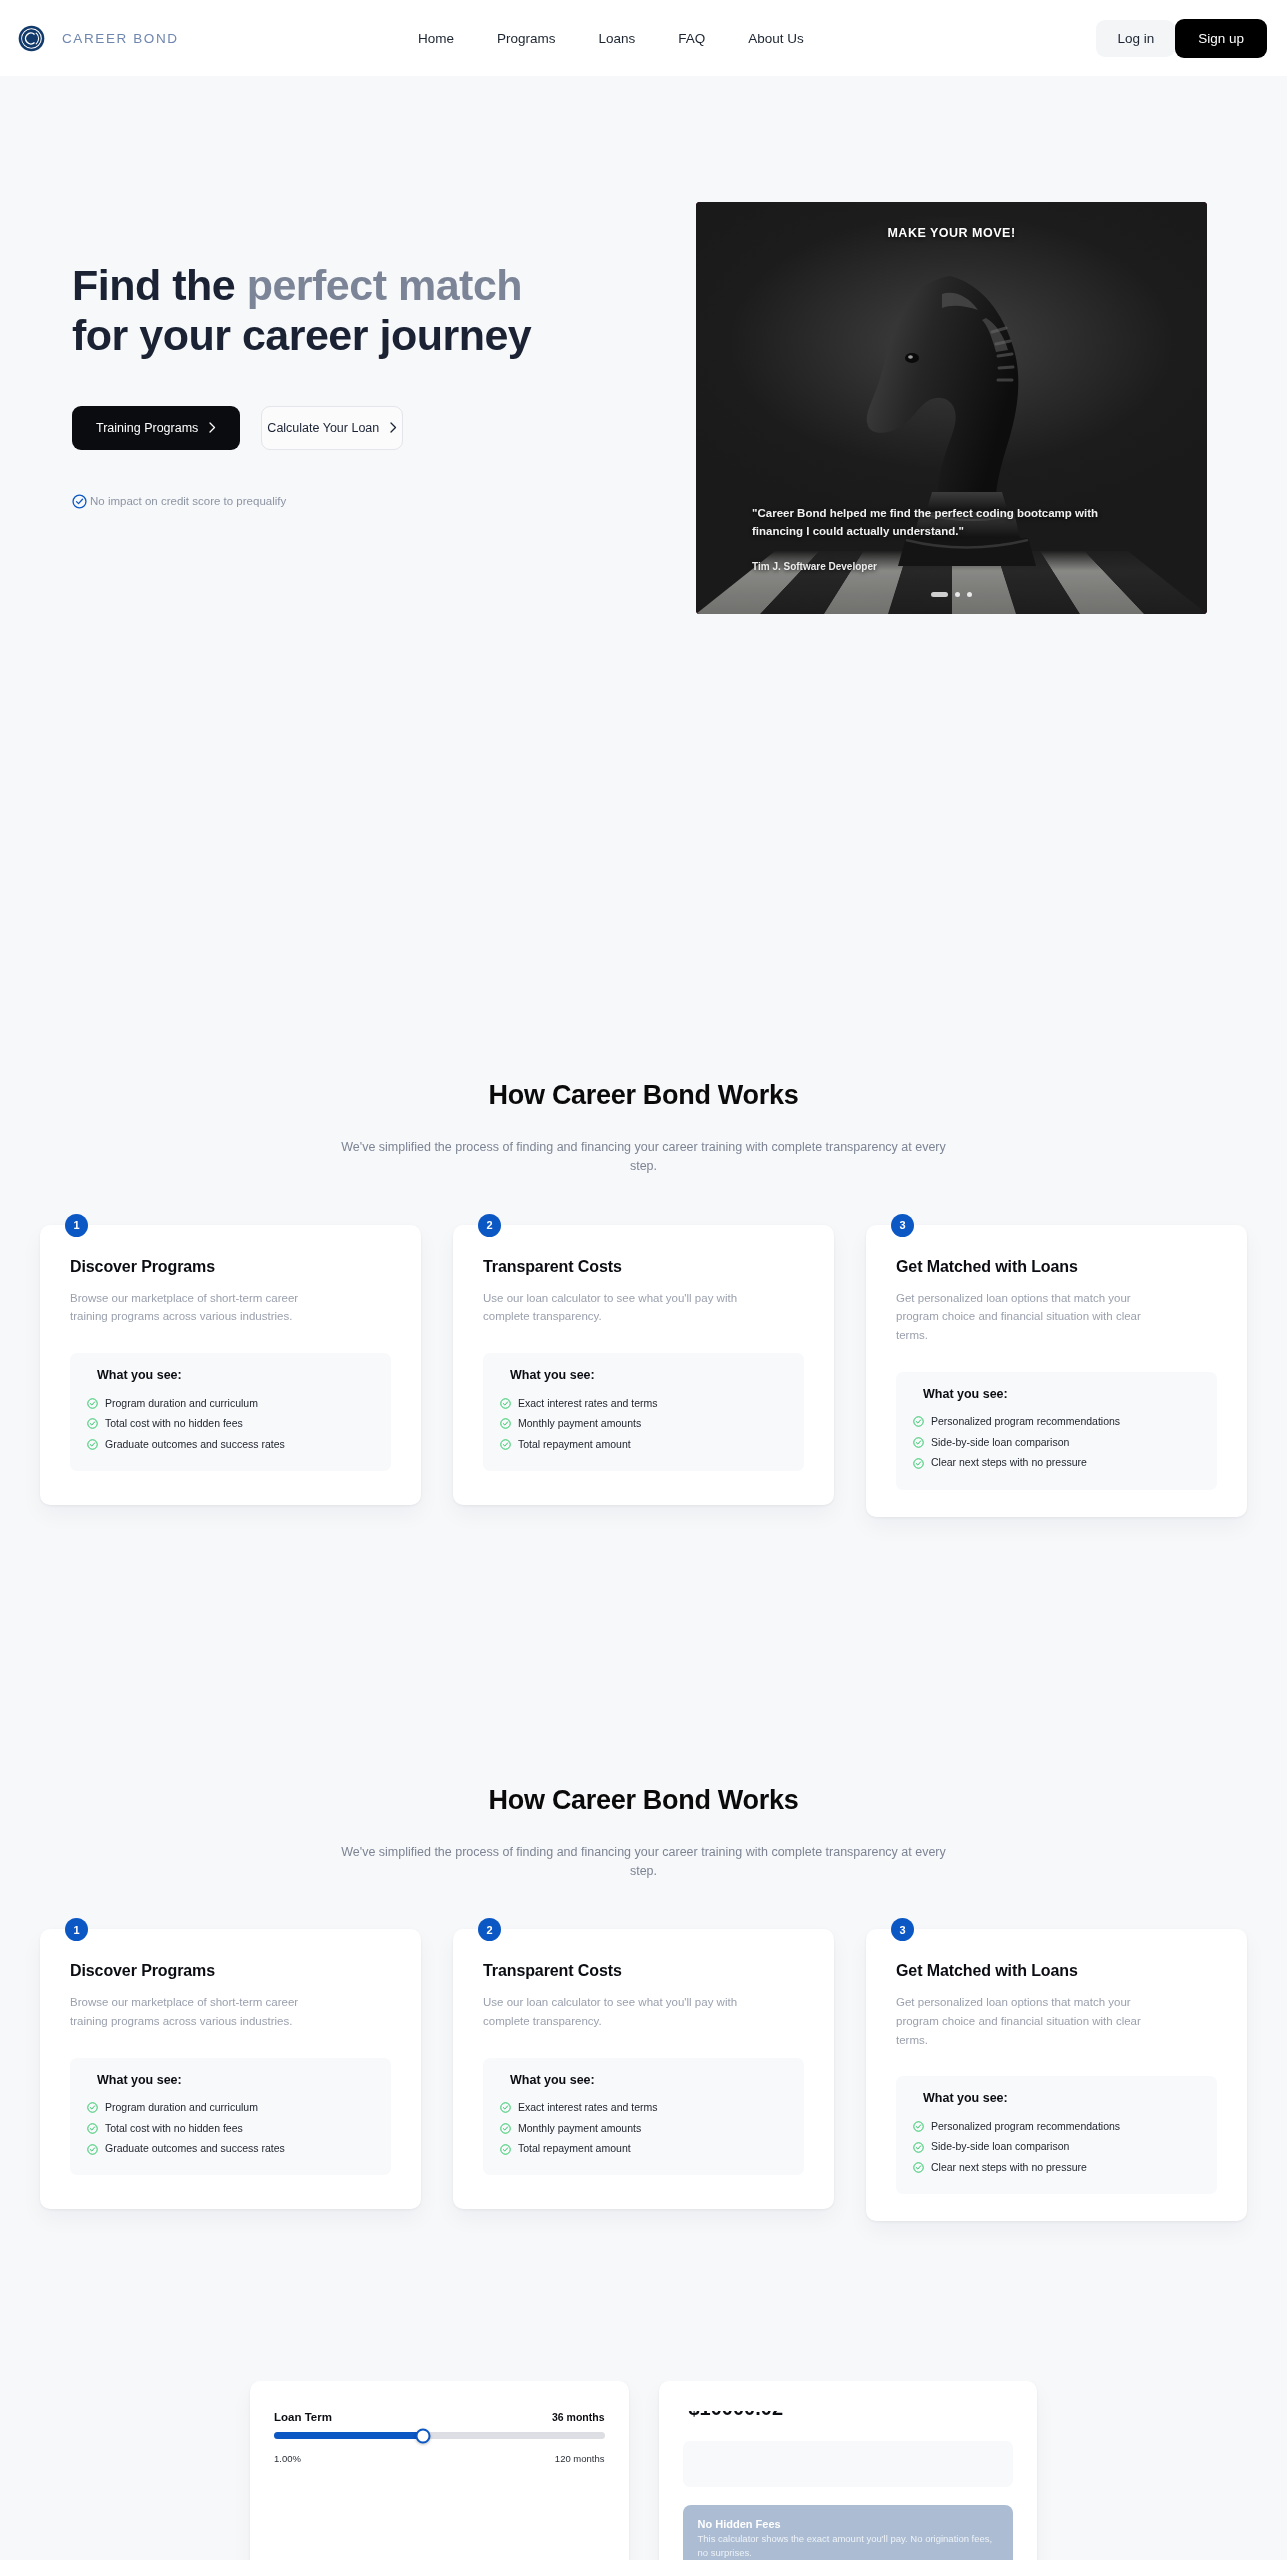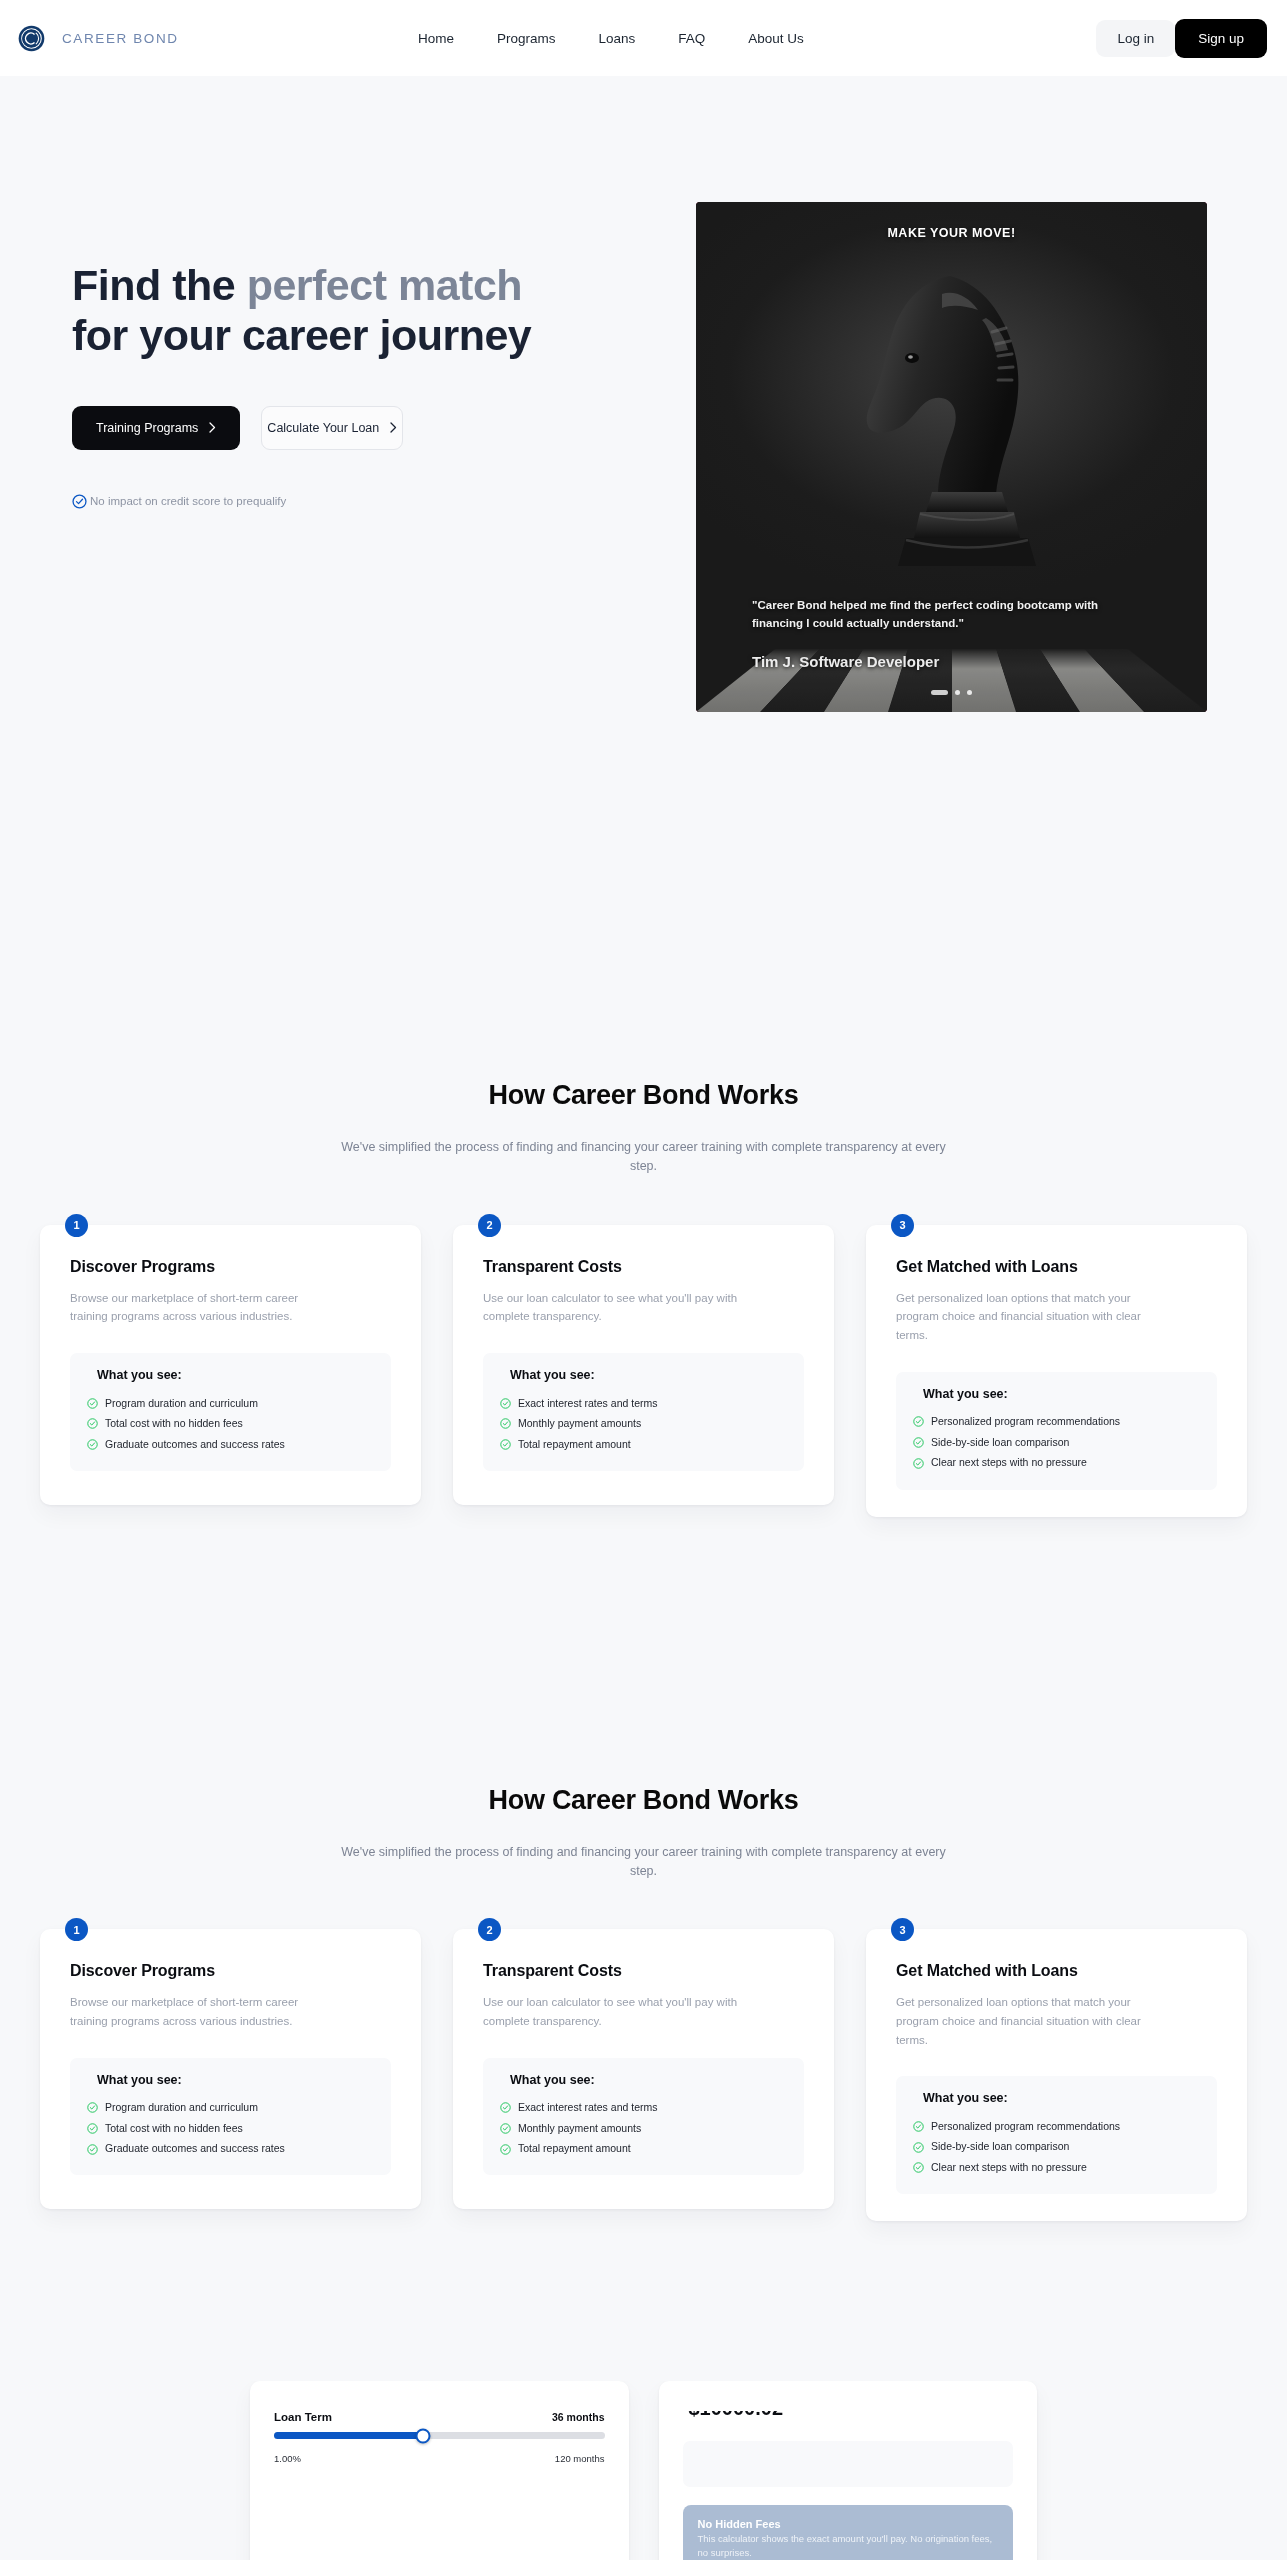--- a/index.html
+++ b/index.html
@@ -133,21 +133,21 @@
     margin-top: 44px;
     display: flex;
     align-items: center;
     gap: 3px;
   }
   .trust-text { font-size: 11.5px; color: #8d94a3; }
 
   
   .hero-card {
     width: 511px;
-    height: 510px;
+    height: 412px;
     margin-left: 4px;
     border-radius: 4px;
     overflow: hidden;
     position: relative;
     background: #be185d;
     flex: 0 0 511px;
   }
   .hero-photo {
     position: absolute;
     inset: 0;
@@ -198,21 +198,21 @@
   .quote-text {
     color: #f2f2f2;
     font-size: 11.5px;
     line-height: 1.62;
     font-weight: 600;
     text-shadow: 0 1px 4px rgba(0,0,0,0.85);
   }
   .quote-author {
     margin-top: 20px;
     color: #ececec;
-    font-size: 15px;
+    font-size: 10px;
     font-weight: 600;
     text-shadow: 0 1px 4px rgba(0,0,0,0.85);
   }
   .dots {
     position: absolute;
     left: 0; right: 0; bottom: 17px;
     display: flex;
     justify-content: center;
     align-items: center;
     gap: 7px;

